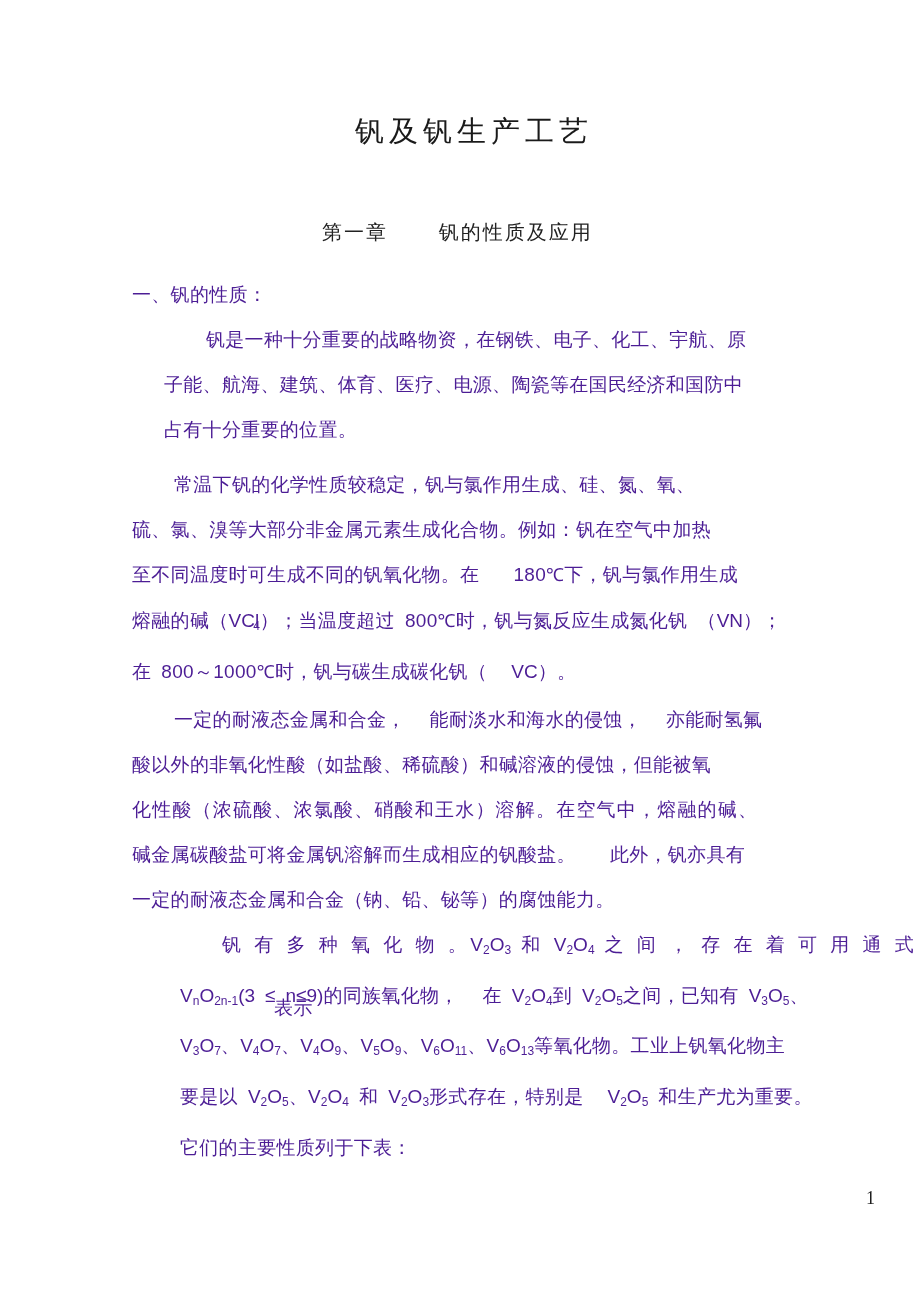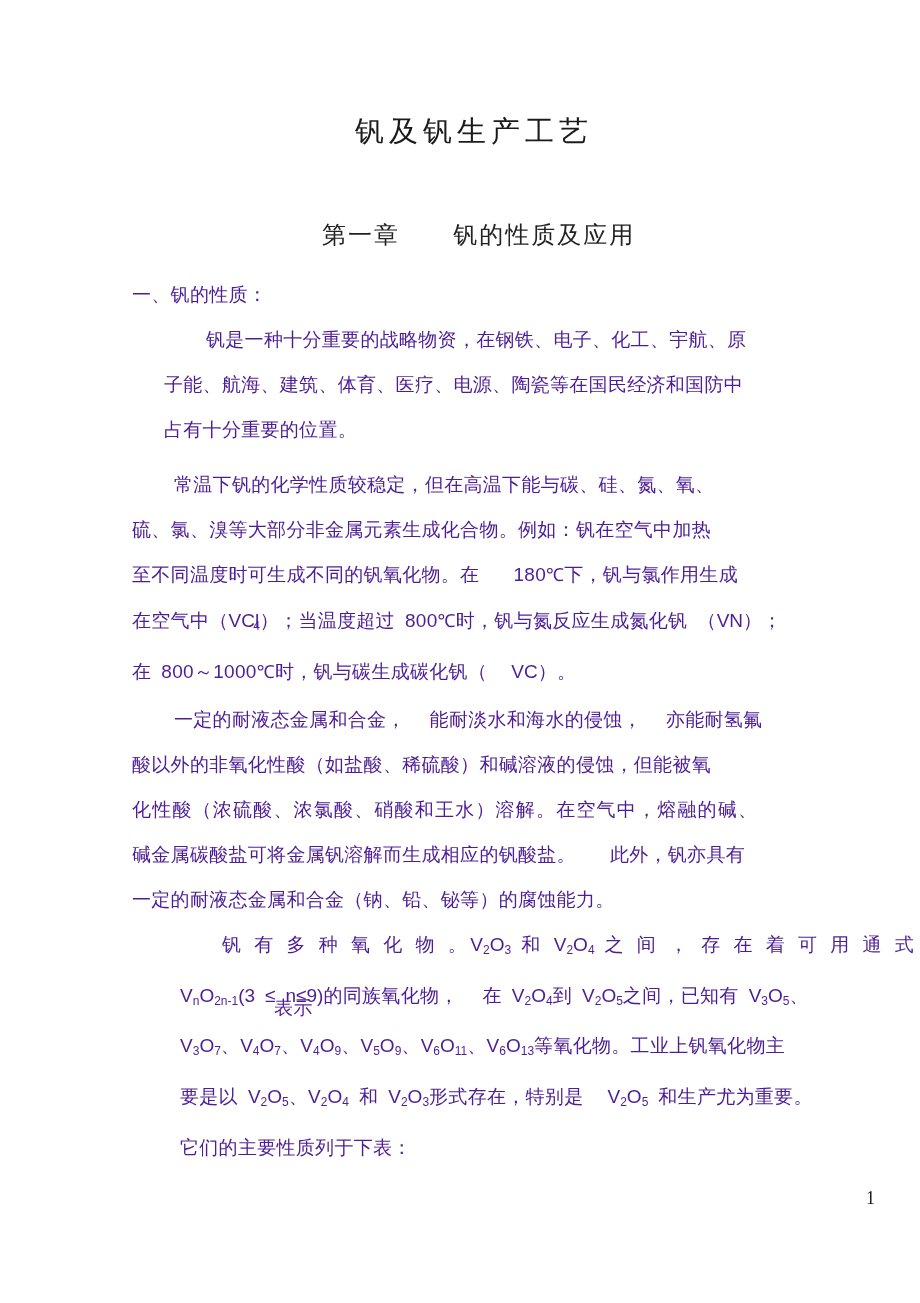--- a/index.html
+++ b/index.html
@@ -30,21 +30,21 @@
     color: #1a1a1a;
     font-weight: 500;
     padding-left: 28px;
     box-sizing: border-box;
   }
   .chapter-line {
     position: absolute;
     top: 219px;
     left: 322px;
     font-family: "DejaVu Serif", serif;
-    font-size: 24px;
+    font-size: 20px;
     letter-spacing: 2px;
     color: #222;
   }
   .chapter-gap {
     display: inline-block;
     width: 34px;
   }
   .body-block {
     position: absolute;
     left: 132px;
@@ -145,29 +145,29 @@
     <div class="ln">一、钒的性质：</div>
   </div>
 
   <div class="body-block" style="top: 317px; margin-left: 32px;">
     <div class="ln indent2">钒是一种十分重要的战略物资，在钢铁、电子、化工、宇航、原</div>
     <div class="ln">子能、航海、建筑、体育、医疗、电源、陶瓷等在国民经济和国防中</div>
     <div class="ln">占有十分重要的位置。</div>
   </div>
 
   <div class="body-block" style="top: 462px;">
-    <div class="ln indent2">常温下钒的化学性质较稳定，但在高温下能与碳、硅、氮、氧、</div>
+    <div class="ln indent2">常温下钒的化学性质较稳定，钒与氯作用生成、硅、氮、氧、</div>
     <div class="ln">硫、氯、溴等大部分非金属元素生成化合物。例如：钒在空气中加热</div>
 
     <div class="ln">
       <span>至不同温度时可生成不同的钒氧化物。在</span><span class="sp-xl"></span><span class="num">180</span><span class="deg">℃</span><span>下，钒与氯作用生成</span>
     </div>
 
     <div class="ln">
-      <span>在空气中（</span><span class="chem"><span>VCl</span><sub class="sub-tight">4</sub></span><span>）；当温度超过</span><span class="sp"></span><span class="num">800</span><span class="deg">℃</span><span>时，钒与氮反应生成氮化钒</span><span class="sp"></span><span>（</span><span class="chem">VN</span><span>）；</span>
+      <span>熔融的碱（</span><span class="chem"><span>VCl</span><sub class="sub-tight">4</sub></span><span>）；当温度超过</span><span class="sp"></span><span class="num">800</span><span class="deg">℃</span><span>时，钒与氮反应生成氮化钒</span><span class="sp"></span><span>（</span><span class="chem">VN</span><span>）；</span>
     </div>
 
     <div class="ln">
       <span>在</span><span class="sp"></span><span class="num">800～1000</span><span class="deg">℃</span><span>时，钒与碳生成碳化钒（</span><span class="sp-lg"></span><span class="chem">VC</span><span>）。</span>
     </div>
   </div>
 
   <div class="body-block" style="top: 697px;">
     <div class="ln indent2">
       <span>一定的耐液态金属和合金，</span><span class="sp-lg"></span><span>能耐淡水和海水的侵蚀，</span><span class="sp-lg"></span><span>亦能耐氢氟</span>

